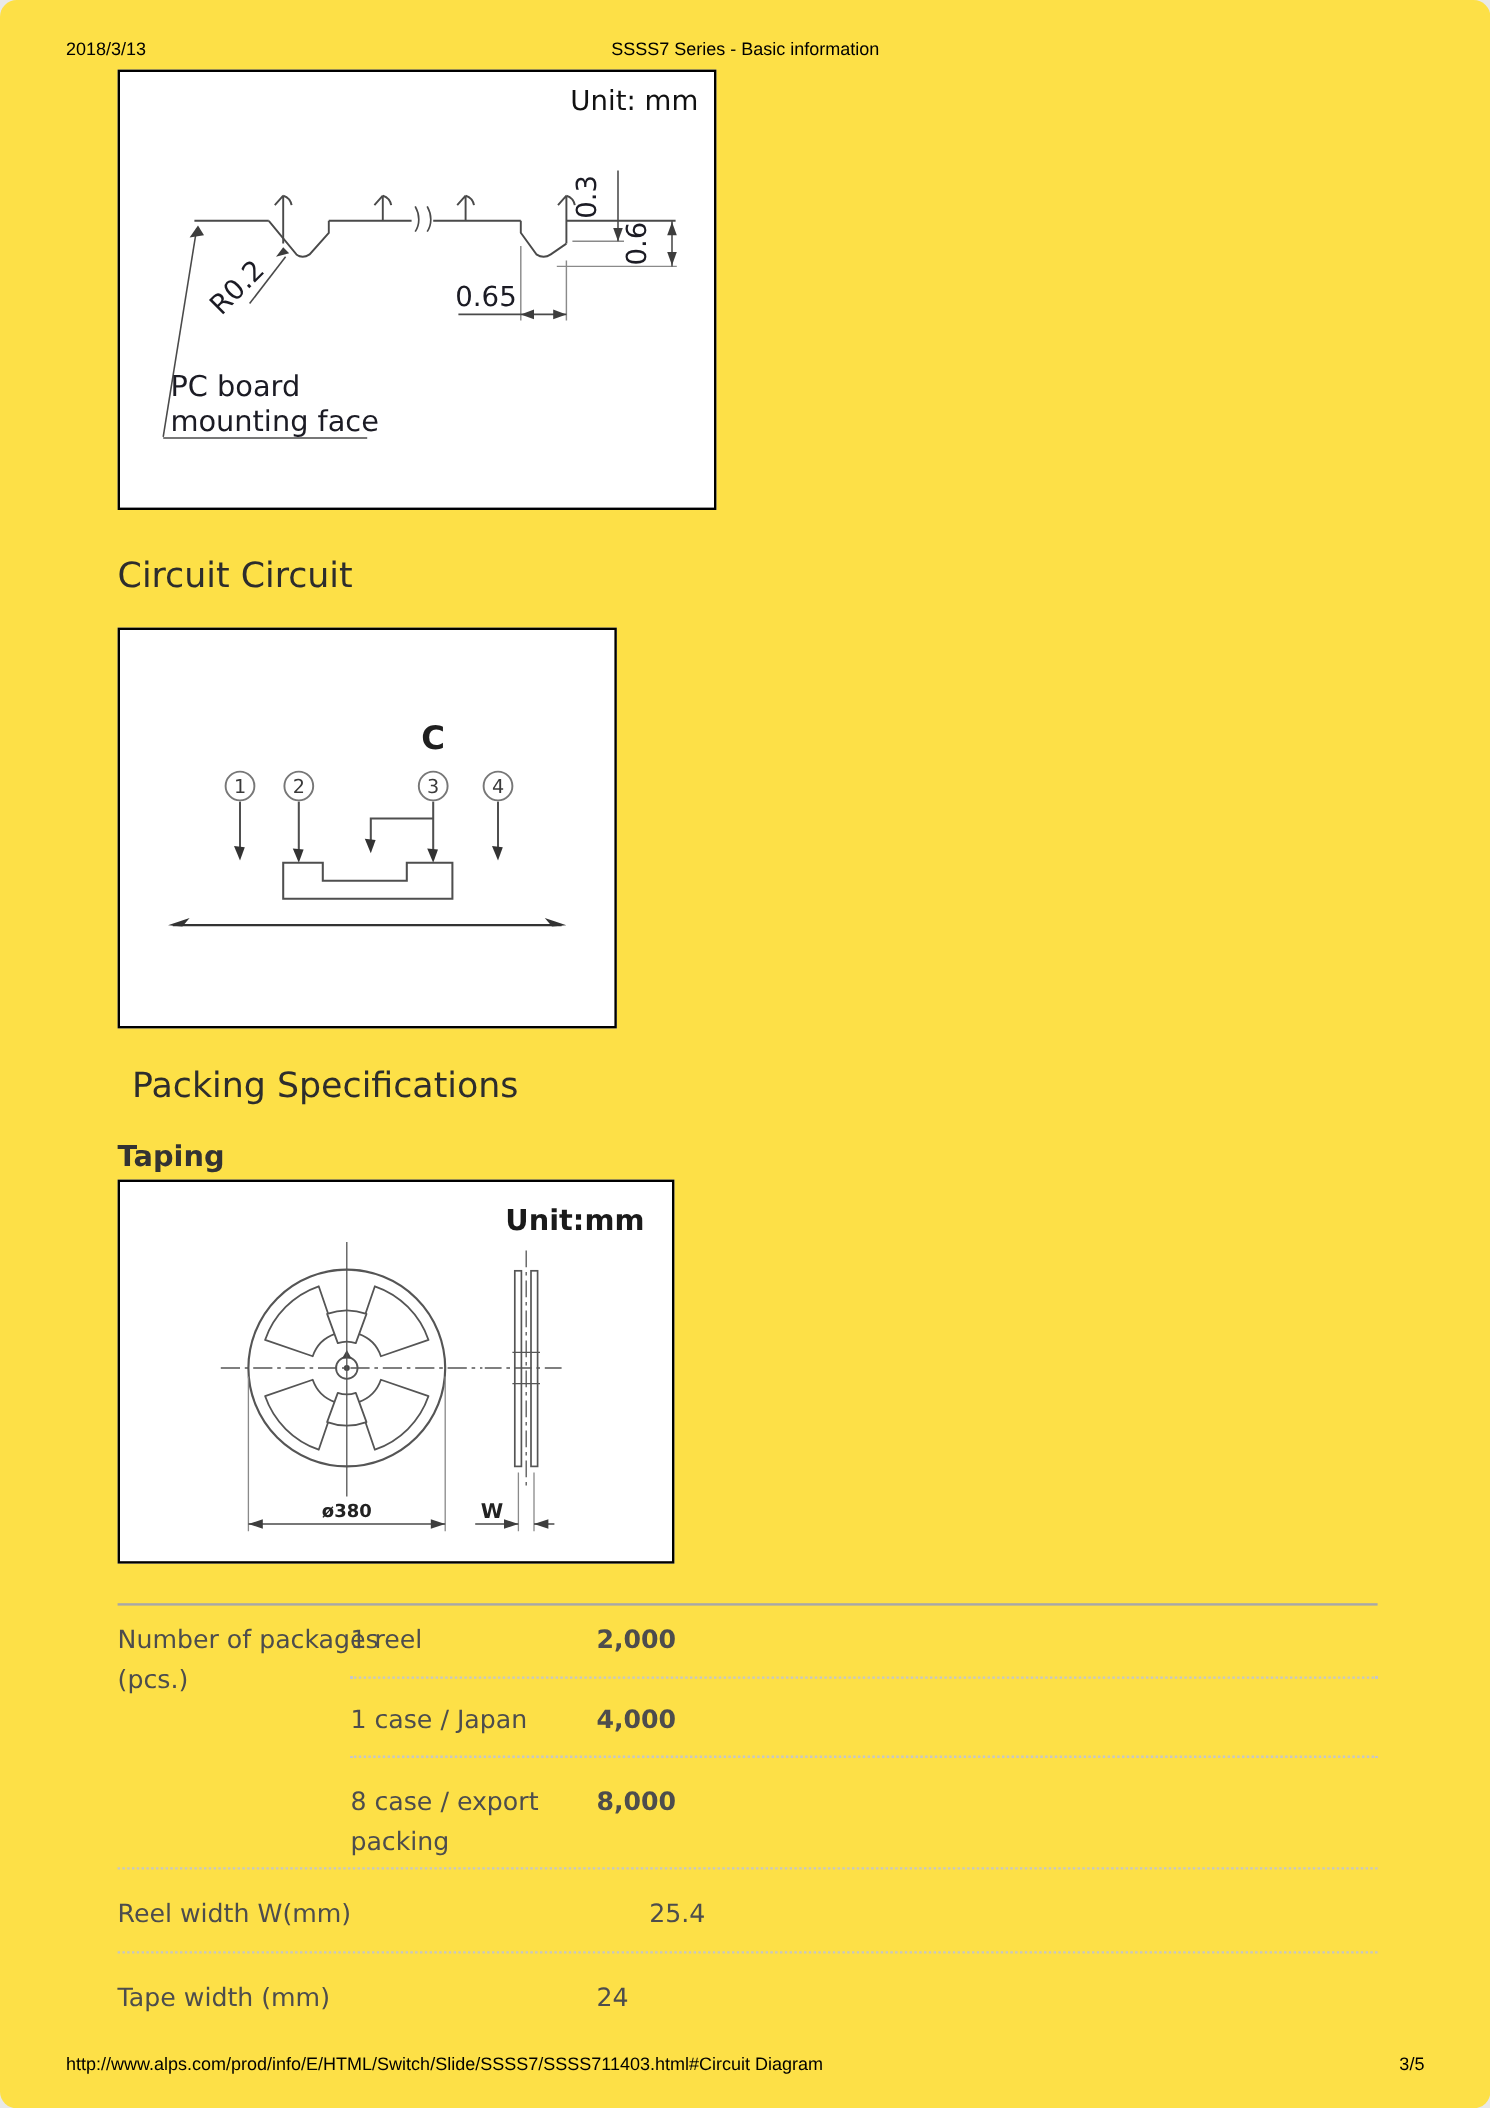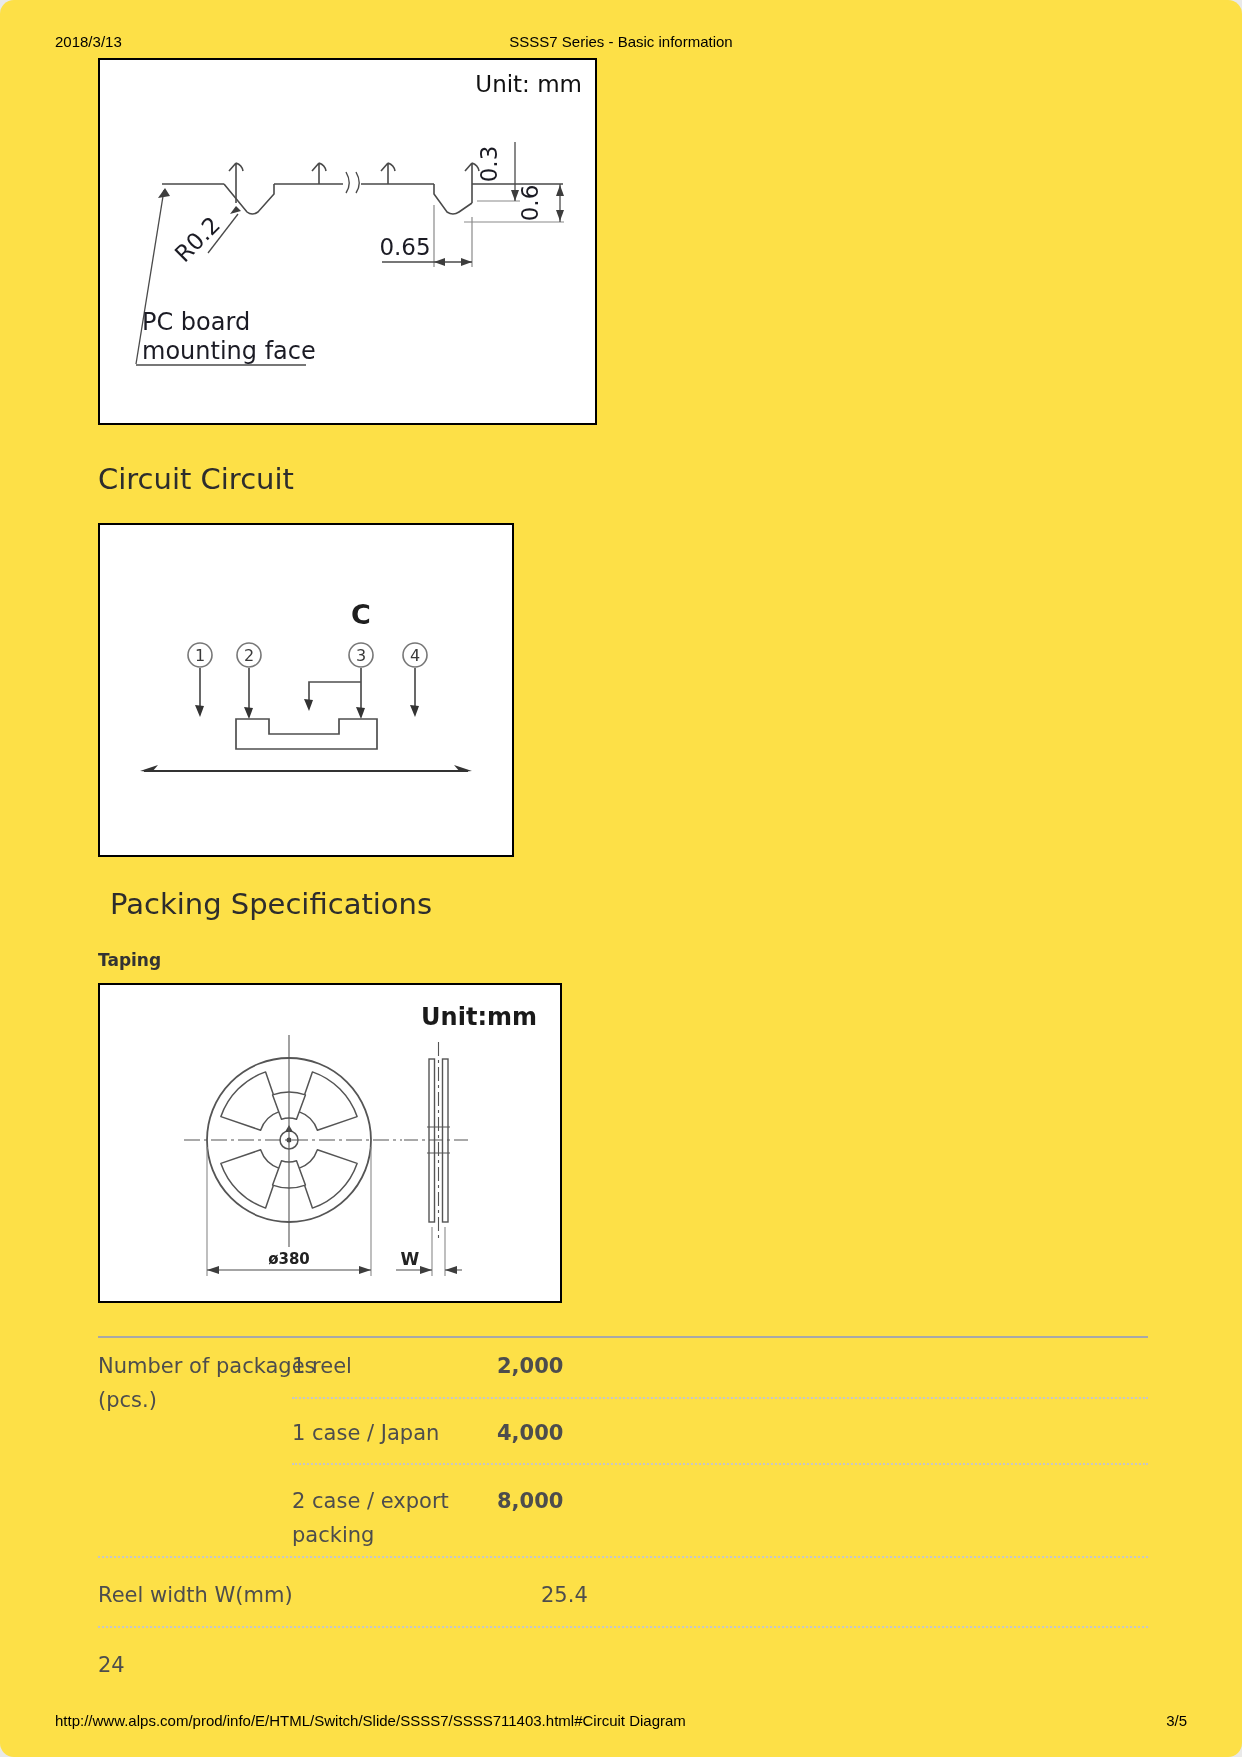--- a/index.html
+++ b/index.html
@@ -11,21 +11,21 @@
   
   .chrome{font-family:"Liberation Sans",sans-serif;font-size:15px;color:#000;}
   .hdr-date{left:55px;top:33px;}
   .hdr-title{left:0;top:33px;width:1242px;text-align:center;}
   .ftr-url{left:55px;top:1712px;}
   .ftr-page{right:55px;top:1712px;}
   
   .section-heading{font-size:29px;line-height:40px;color:#2d2d2d;font-weight:400;}
   .h-circuit{left:98px;top:459px;}
   .h-packing{left:98px;top:884px;margin-left:12px;}
-  .sub-heading{left:98px;top:950px;font-size:17px;font-weight:bold;color:#333;text-align:right;}
+  .sub-heading{left:98px;top:950px;font-size:24px;font-weight:bold;color:#333;text-align:right;}
   
   .dbox{border:2px solid #000;background:#fff;box-sizing:border-box;}
   .box-dim{left:98px;top:58px;width:499px;height:367px;}
   .box-circuit{left:98px;top:523px;width:416px;height:334px;}
   .box-tape{left:98px;top:983px;width:464px;height:320px;}
   
   .spec-table{left:98px;top:1336px;width:1050px;border-top:2px solid #a8a8a8;
     font-size:21px;color:#4d4d4d;line-height:34px;}
   .t-group{display:flex;}
   .t-col1{width:194px;padding-top:11px;}
@@ -210,30 +210,31 @@
       <div class="t-sub">
         <div class="t-subrow sr0">
           <div class="t-col2">1 reel</div>
           <div class="t-col3">2,000</div>
         </div>
         <div class="t-subrow sr1">
           <div class="t-col2">1 case / Japan</div>
           <div class="t-col3">4,000</div>
         </div>
         <div class="t-subrow sr2">
-          <div class="t-col2">2 case / export packing</div>
+          <div class="t-col2">8 case / export packing</div>
           <div class="t-col3">8,000</div>
         </div>
       </div>
     </div>
     <div class="t-row r0">
       <div class="t-label">Reel width W(mm)</div>
       <div class="t-val">25.4</div>
     </div>
     <div class="t-row r1">
+      <div class="t-label">Tape width (mm)</div>
       <div class="t-val">24</div>
     </div>
   </div>
 
   <div class="abs chrome ftr-url">http://www.alps.com/prod/info/E/HTML/Switch/Slide/SSSS7/SSSS711403.html#Circuit Diagram</div>
   <div class="abs chrome ftr-page">3/5</div>
 
 </div>
 
 </body></html>

